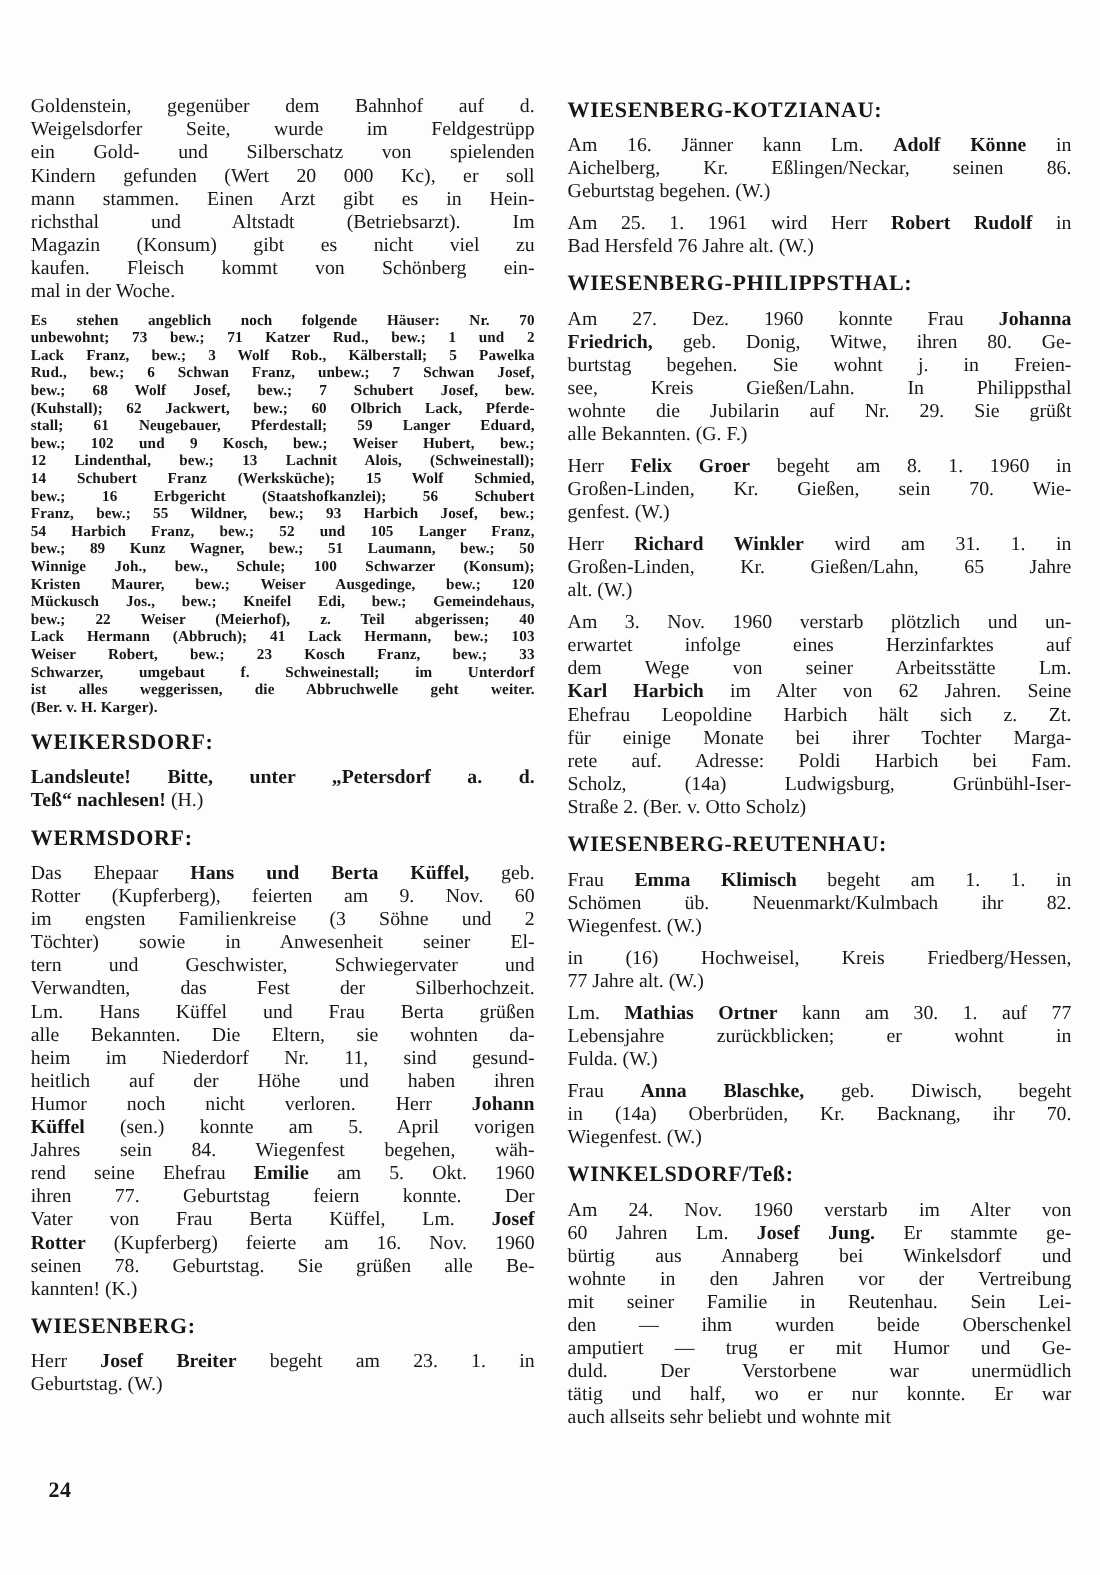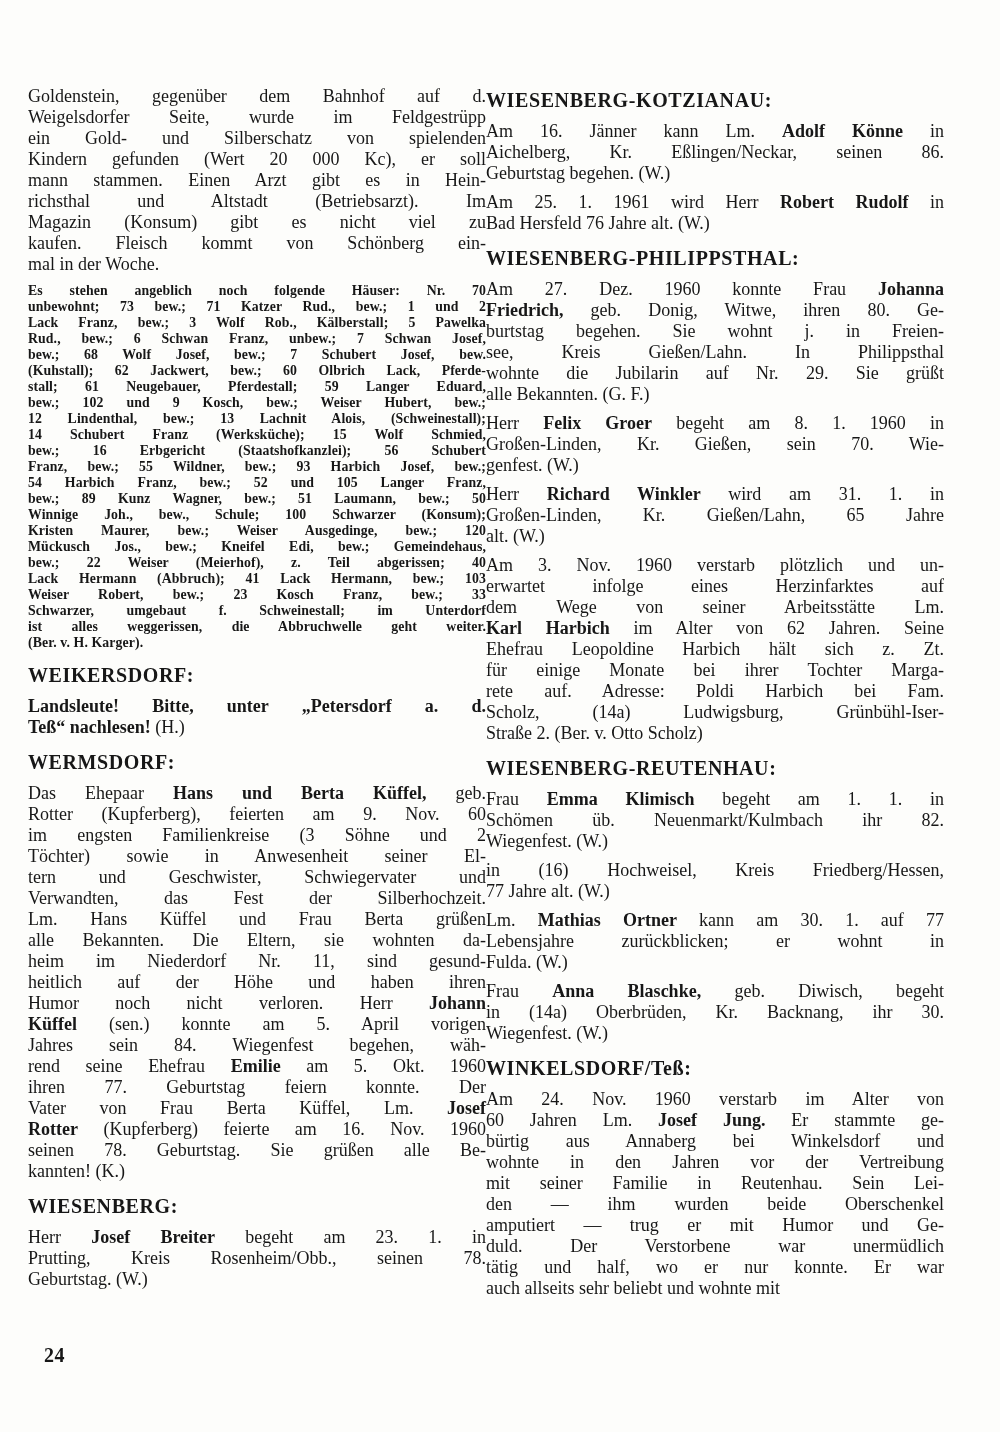--- a/index.html
+++ b/index.html
@@ -11,21 +11,21 @@
     color: #171717;
     font-family: "Liberation Serif", "DejaVu Serif", serif;
     position: relative;
     overflow: hidden;
   }
   .sheet {
     position: absolute;
     inset: 0;
     padding: 86px 26px 0 28px;
   }
-  .columns { display: flex; }
+  .columns { display: flex; gap: 30px; }
   .col { width: 458px; flex: 0 0 458px; }
 
   .para { margin: 0 0 8px 0; }
   .para.body { font-size: 18px; line-height: 21px; }
   .para.small {
     font-size: 13.8px;
     line-height: 16px;
     font-weight: 700;
     letter-spacing: 0.1px;
     margin-bottom: 6px;
@@ -121,21 +121,20 @@
           <div class="tline"><span>rend seine Ehefrau </span><b>Emilie</b><span> am 5. Okt. 1960</span></div>
           <div class="tline"><span>ihren 77. Geburtstag feiern konnte. Der</span></div>
           <div class="tline"><span>Vater von Frau Berta Küffel, Lm. </span><b>Josef</b><span></span></div>
           <div class="tline"><span></span><b>Rotter</b><span> (Kupferberg) feierte am 16. Nov. 1960</span></div>
           <div class="tline"><span>seinen 78. Geburtstag. Sie grüßen alle Be-</span></div>
           <div class="tline"><span>kannten! (K.)</span></div>
         </div>
         <div class="heading">WIESENBERG:</div>
         <div class="para body">
           <div class="tline"><span>Herr </span><b>Josef Breiter</b><span> begeht am 23. 1. in</span></div>
-          <div class="tline"><span>Prutting, Kreis Rosenheim/Obb., seinen 78.</span></div>
           <div class="tline"><span>Geburtstag. (W.)</span></div>
         </div>
       </div>
     <div class="col">
         <div class="heading">WIESENBERG-KOTZIANAU:</div>
         <div class="para body">
           <div class="tline"><span>Am 16. Jänner kann Lm. </span><b>Adolf Könne</b><span> in</span></div>
           <div class="tline"><span>Aichelberg, Kr. Eßlingen/Neckar, seinen 86.</span></div>
           <div class="tline"><span>Geburtstag begehen. (W.)</span></div>
         </div>
@@ -183,21 +182,21 @@
           <div class="tline"><span>in (16) Hochweisel, Kreis Friedberg/Hessen,</span></div>
           <div class="tline"><span>77 Jahre alt. (W.)</span></div>
         </div>
         <div class="para body">
           <div class="tline"><span>Lm. </span><b>Mathias Ortner</b><span> kann am 30. 1. auf 77</span></div>
           <div class="tline"><span>Lebensjahre zurückblicken; er wohnt in</span></div>
           <div class="tline"><span>Fulda. (W.)</span></div>
         </div>
         <div class="para body">
           <div class="tline"><span>Frau </span><b>Anna Blaschke,</b><span> geb. Diwisch, begeht</span></div>
-          <div class="tline"><span>in (14a) Oberbrüden, Kr. Backnang, ihr 30.</span></div>
+          <div class="tline"><span>in (14a) Oberbrüden, Kr. Backnang, ihr 70.</span></div>
           <div class="tline"><span>Wiegenfest. (W.)</span></div>
         </div>
         <div class="heading">WINKELSDORF/Teß:</div>
         <div class="para body">
           <div class="tline"><span>Am 24. Nov. 1960 verstarb im Alter von</span></div>
           <div class="tline"><span>60 Jahren Lm. </span><b>Josef Jung.</b><span> Er stammte ge-</span></div>
           <div class="tline"><span>bürtig aus Annaberg bei Winkelsdorf und</span></div>
           <div class="tline"><span>wohnte in den Jahren vor der Vertreibung</span></div>
           <div class="tline"><span>mit seiner Familie in Reutenhau. Sein Lei-</span></div>
           <div class="tline"><span>den — ihm wurden beide Oberschenkel</span></div>

